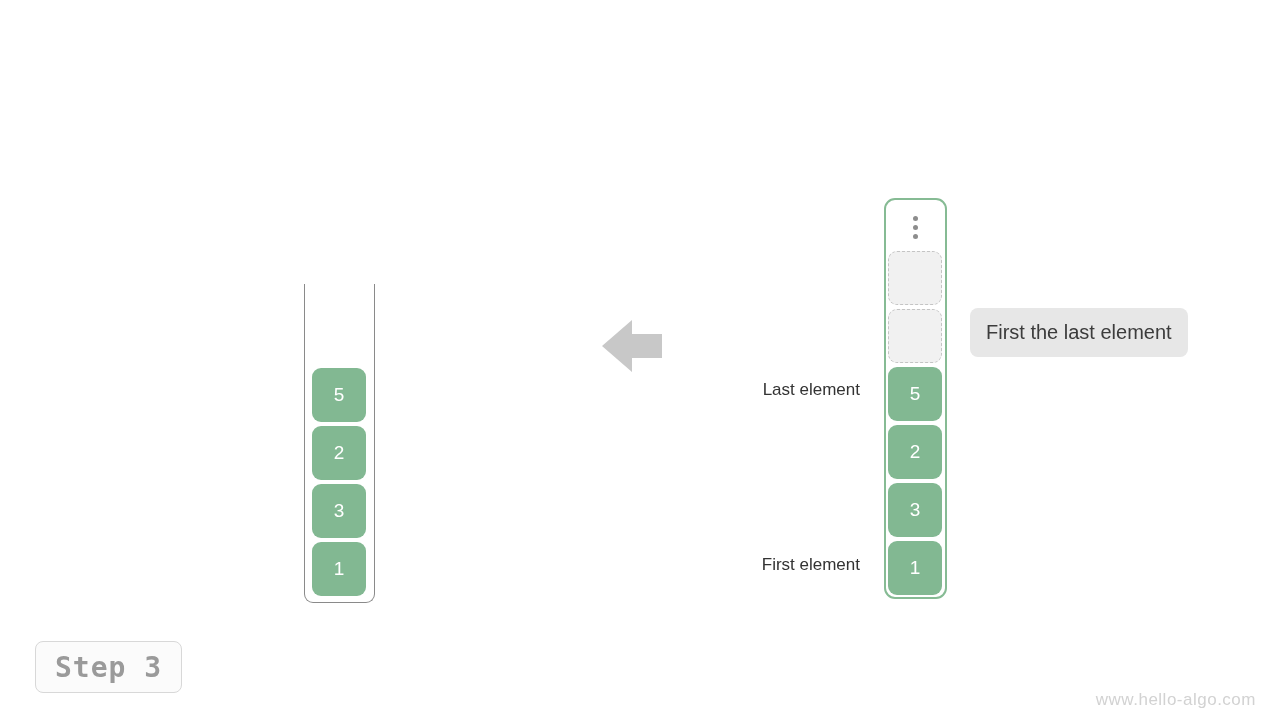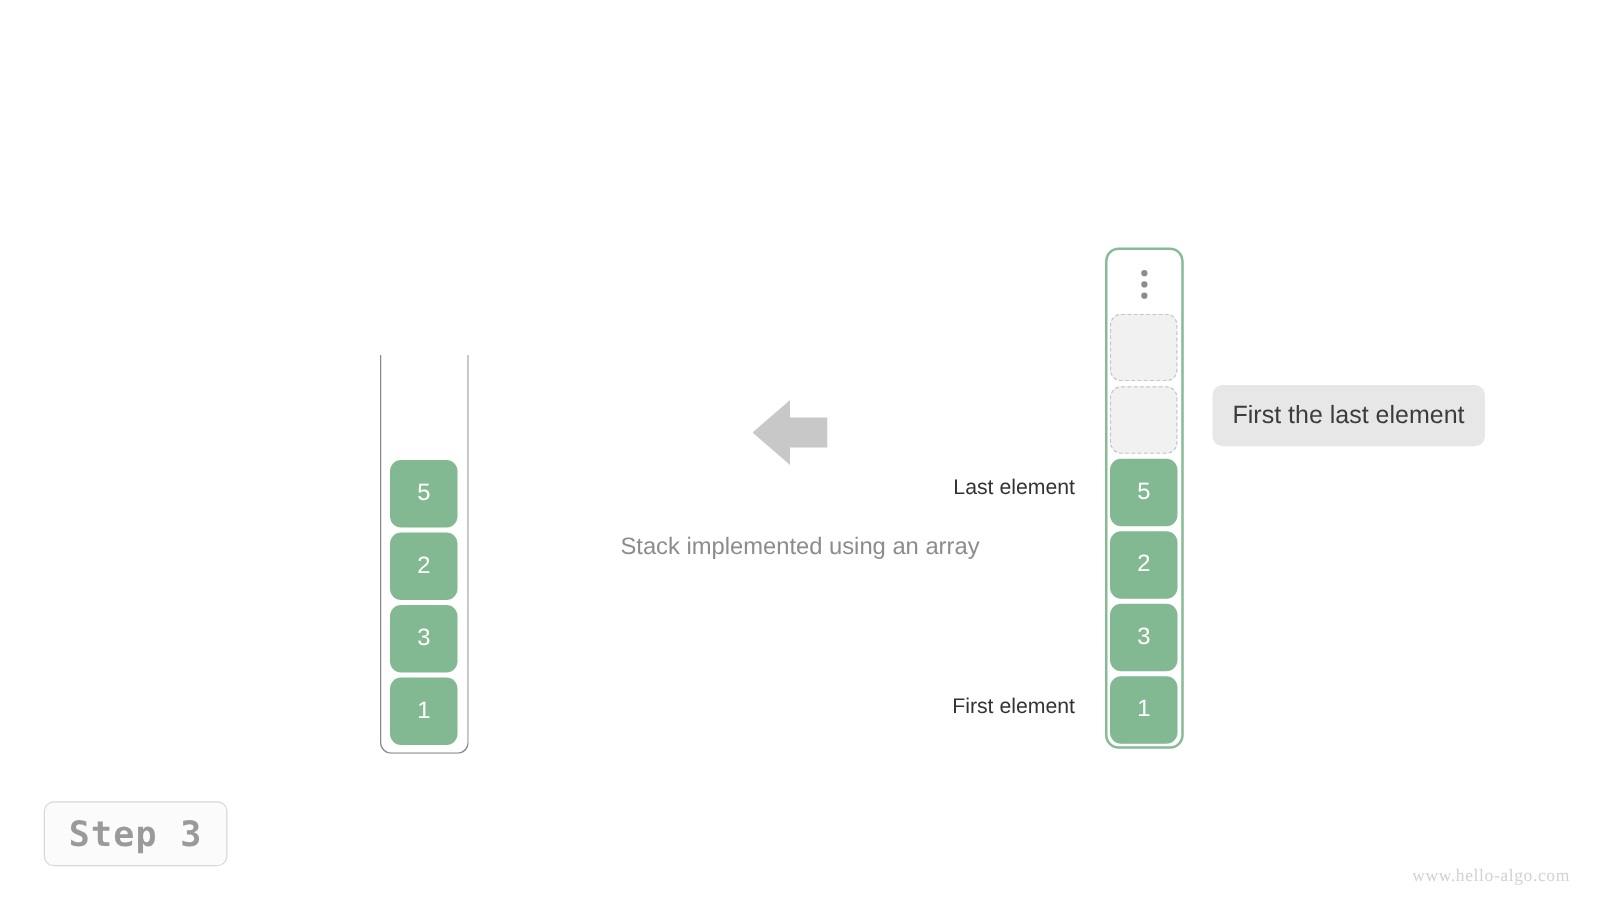--- a/index.html
+++ b/index.html
@@ -207,22 +207,22 @@
     font-size: 28px;
     font-weight: bold;
     color: #9a9a9a;
     letter-spacing: 1px;
   }
 
   
   .watermark {
     right: 24px;
     bottom: 10px;
-    font-family: Liberation Serif, serif;
-    font-size: 14px;
+    font-family: Liberation Sans, sans-serif;
+    font-size: 17px;
     color: #d2d2d2;
     letter-spacing: 0.5px;
   }
 </style>
 </head>
 <body>
 
 <div id="canvas">
 
 
@@ -235,21 +235,20 @@
       <div class="elem" style="background:#82b892;">5</div>
     </div>
   </div>
 
   <div class="abs arrow">
     <svg width="60" height="52" viewBox="0 0 60 52" xmlns="http://www.w3.org/2000/svg">
       <polygon points="0,26 30,0 30,14 60,14 60,38 30,38 30,52" fill="#c8c8c8"></polygon>
     </svg>
   </div>
 
-  <div class="abs caption">Stack implemented using an array</div>
 
   <div class="abs annot-bold annot-last">Last element</div>
 
   <div class="abs annot-bold annot-first">First element</div>
 
   <div class="abs right-stack-wrap">
     <div class="arr-container"></div>
 
     <div class="ellipsis">
       <span></span>

